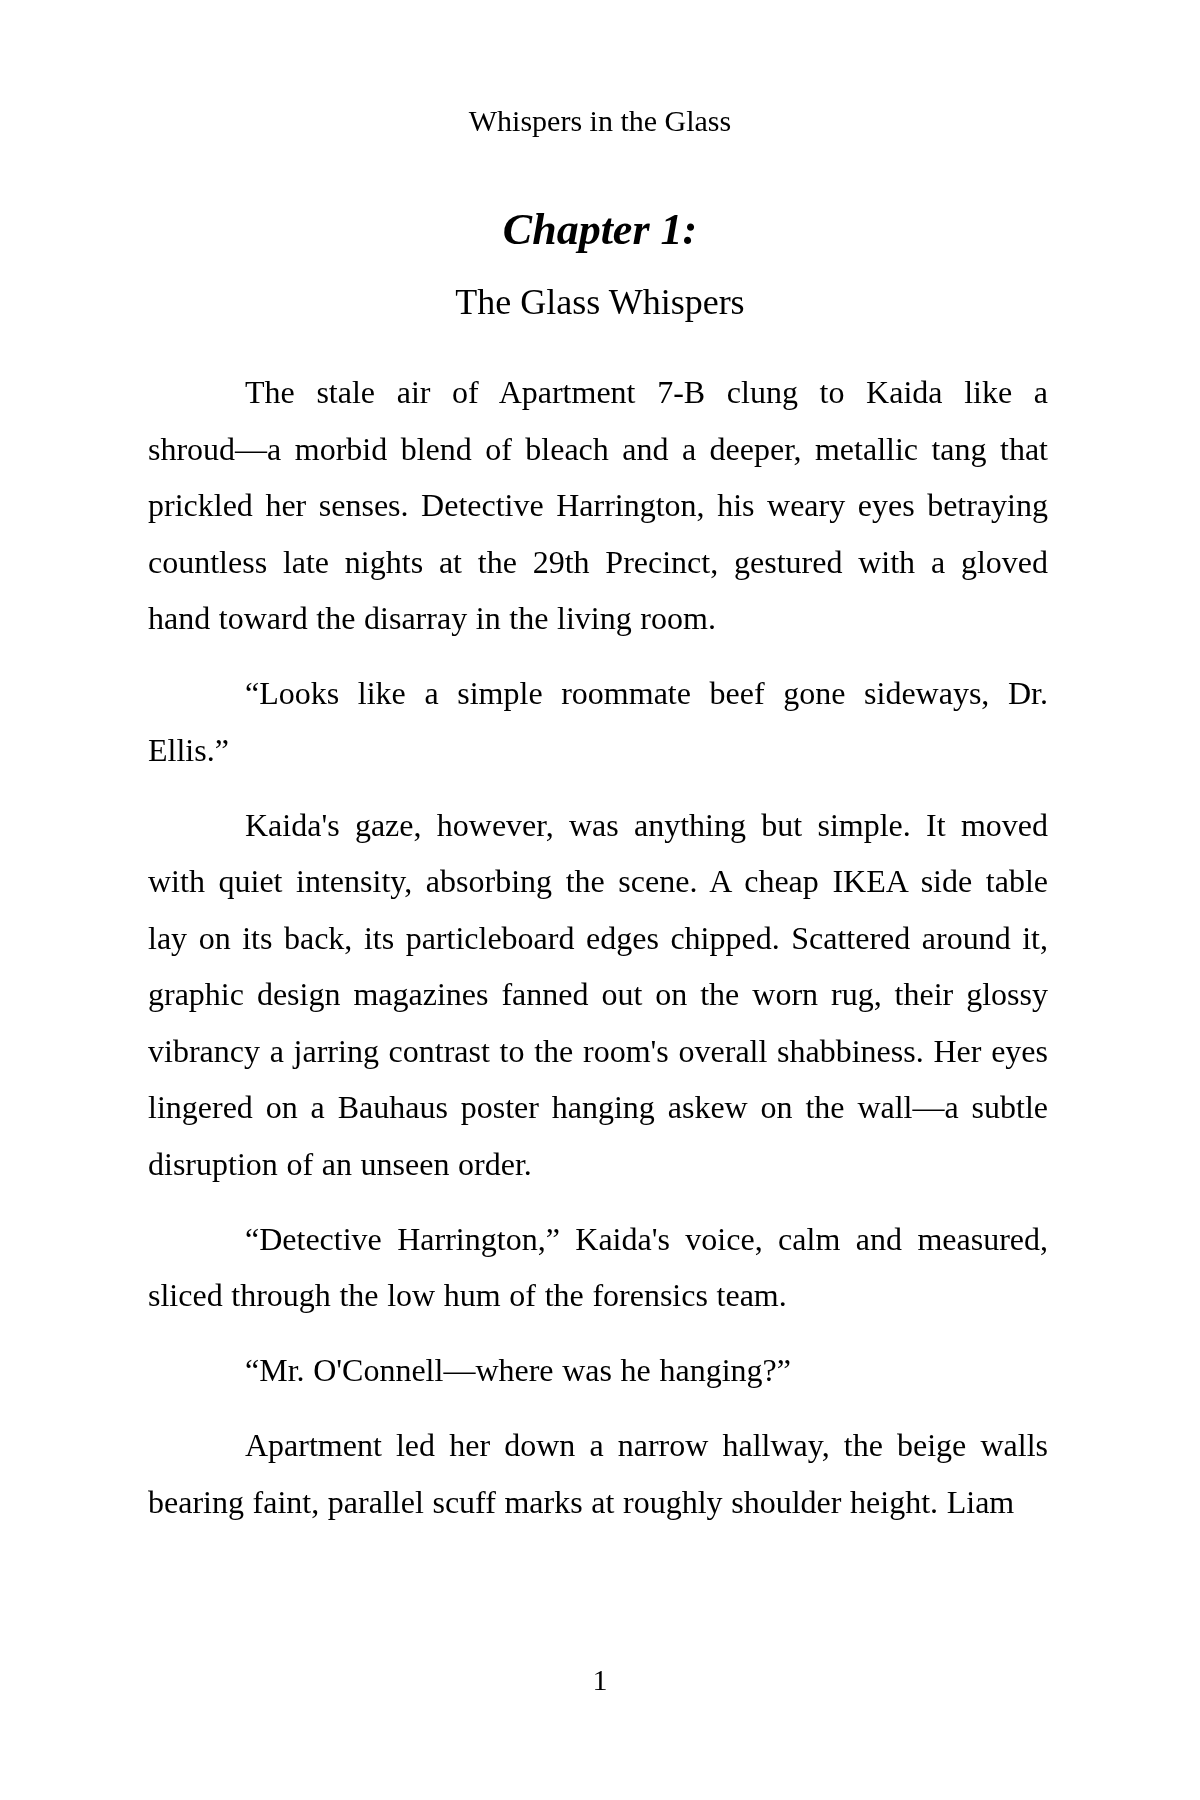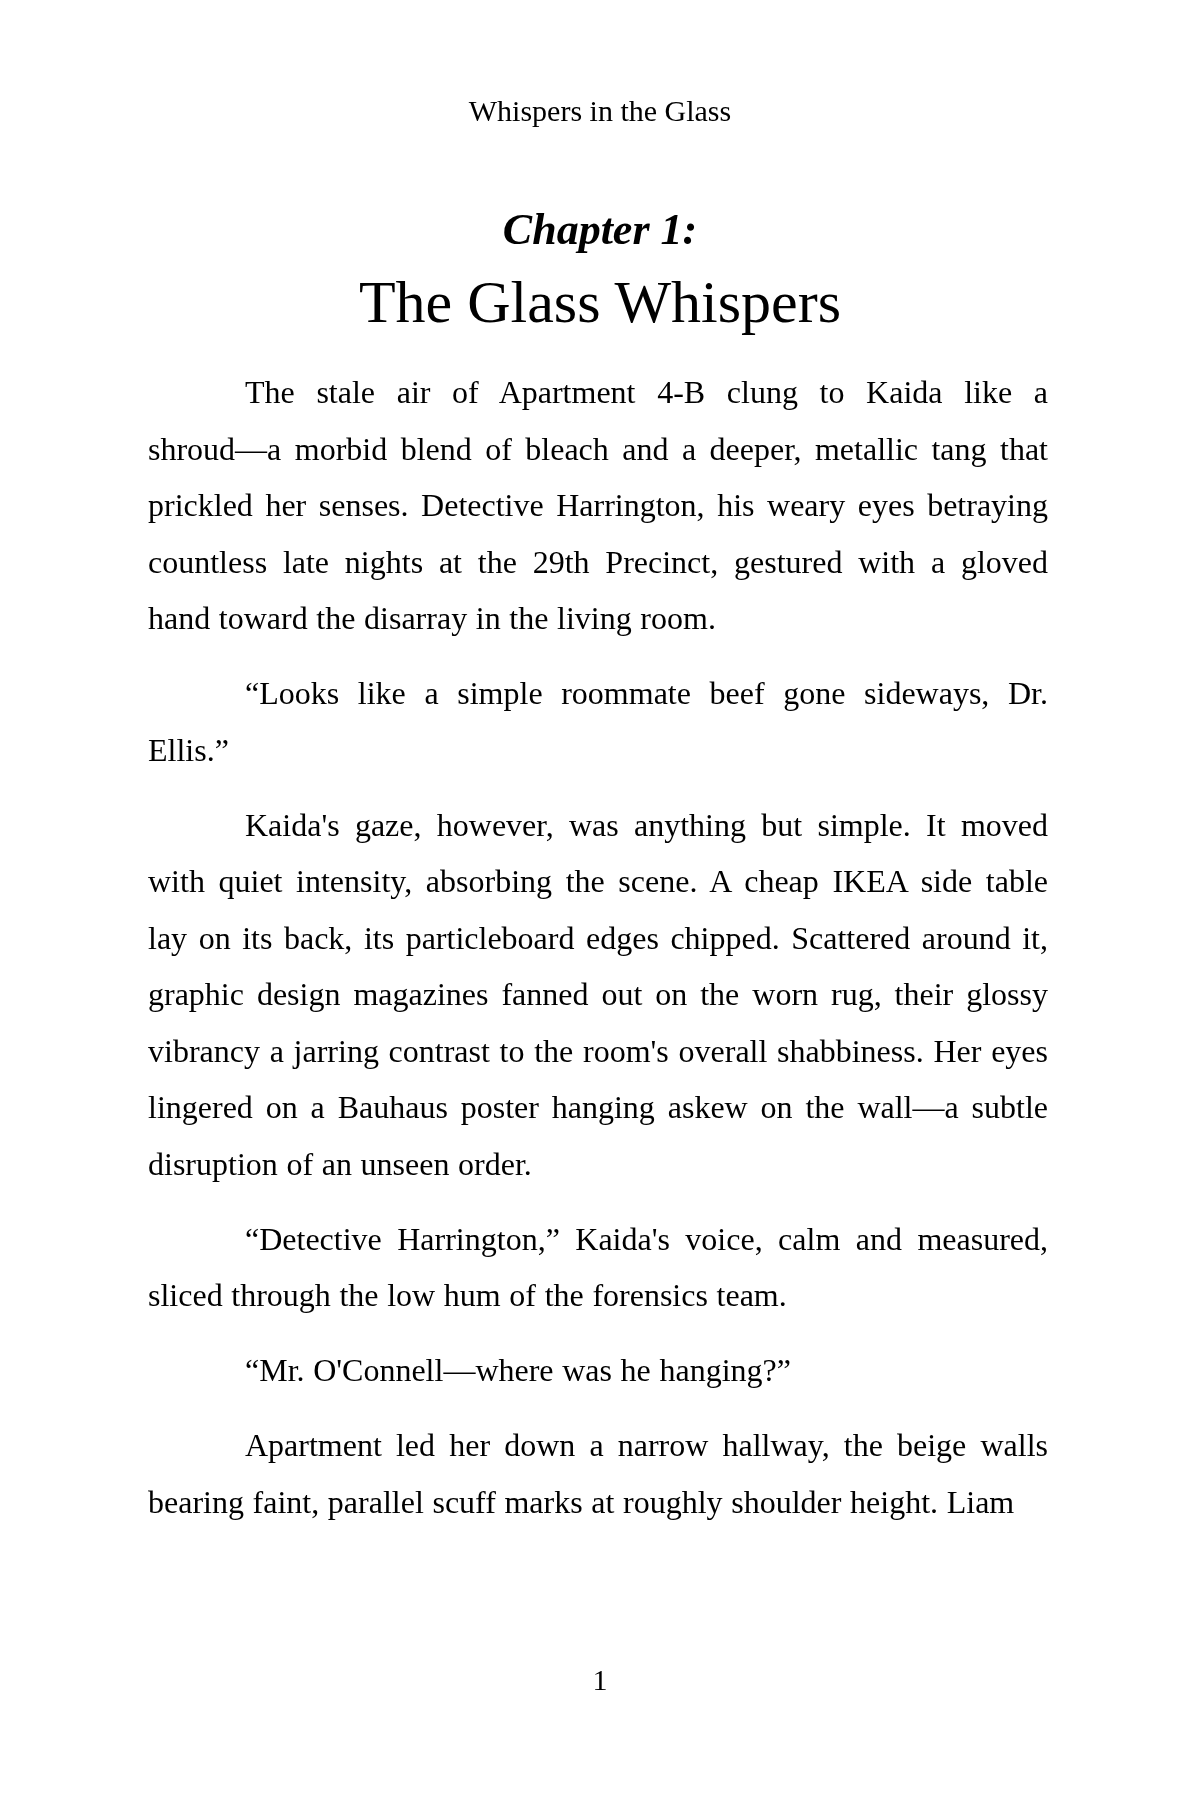--- a/index.html
+++ b/index.html
@@ -11,21 +11,21 @@
     position: relative;
     width: 1200px;
     height: 1800px;
     background: #ffffff;
     color: #000000;
     font-family: "Liberation Serif", "DejaVu Serif", serif;
     overflow: hidden;
   }
   .running-header {
     position: absolute;
-    top: 94px;
+    top: 104px;
     left: 0;
     width: 1200px;
     text-align: center;
     font-size: 30px;
     line-height: 34px;
   }
   .chapter-title {
     position: absolute;
     top: 203px;
     left: 0;
@@ -37,21 +37,21 @@
     line-height: 53px;
     font-style: italic;
   }
   .chapter-subtitle {
     position: absolute;
     top: 276px;
     left: 0;
     width: 1200px;
     margin: 0;
     text-align: center;
-    font-size: 60px;
+    font-size: 36px;
     font-weight: normal;
     line-height: 53px;
   }
   .body-text {
     position: absolute;
     top: 364px;
     left: 148px;
     width: 900px;
     font-size: 32px;
   }
@@ -85,21 +85,21 @@
 
 <div class="page">
   <div class="running-header">Whispers in the Glass</div>
 
   <h1 class="chapter-title">Chapter 1:</h1>
 
   <h2 class="chapter-subtitle">The Glass Whispers</h2>
 
   <div class="body-text" id="body-text">
       <div class="para">
-        <div class="line">The stale air of Apartment 4-B clung to Kaida like a</div>
+        <div class="line">The stale air of Apartment 7-B clung to Kaida like a</div>
         <div class="line">shroud—a morbid blend of bleach and a deeper, metallic tang that</div>
         <div class="line">prickled her senses. Detective Harrington, his weary eyes betraying</div>
         <div class="line">countless late nights at the 29th Precinct, gestured with a gloved</div>
         <div class="line">hand toward the disarray in the living room.</div>
       </div>
       <div class="para">
         <div class="line">“Looks like a simple roommate beef gone sideways, Dr.</div>
         <div class="line">Ellis.”</div>
       </div>
       <div class="para">

